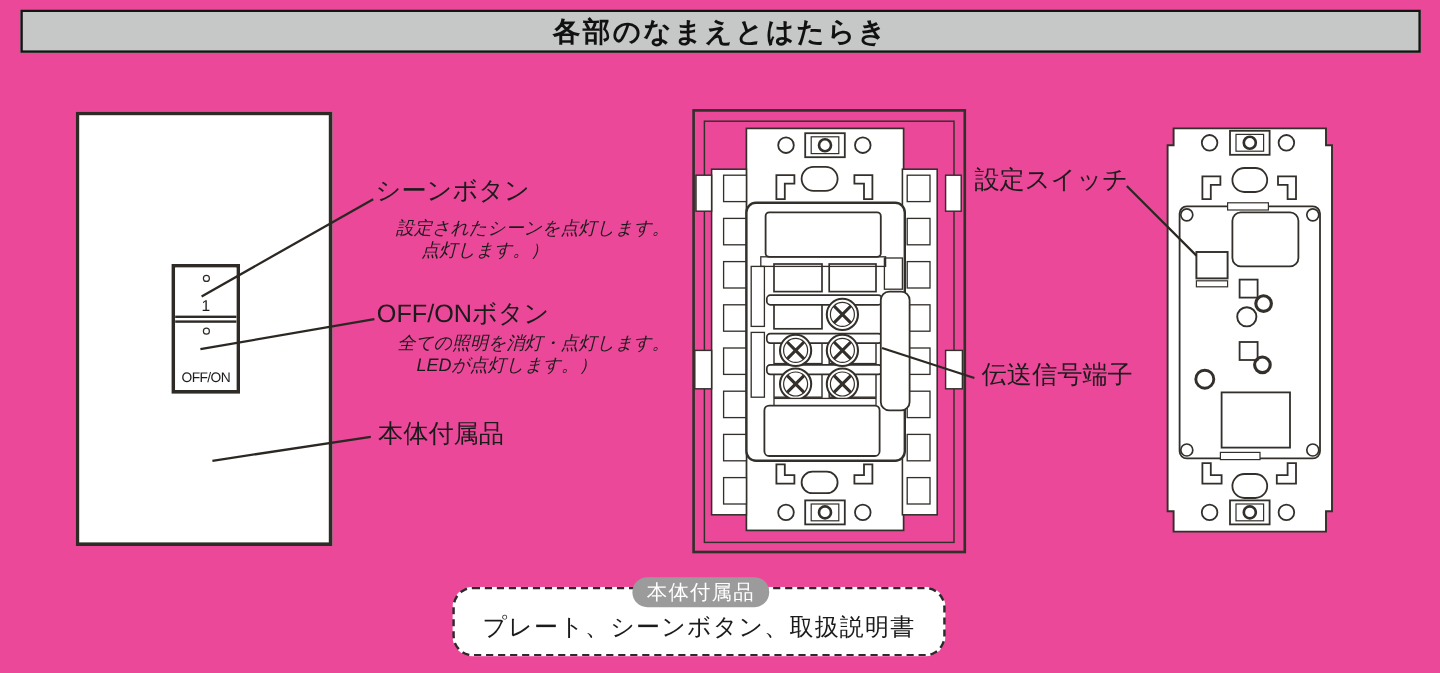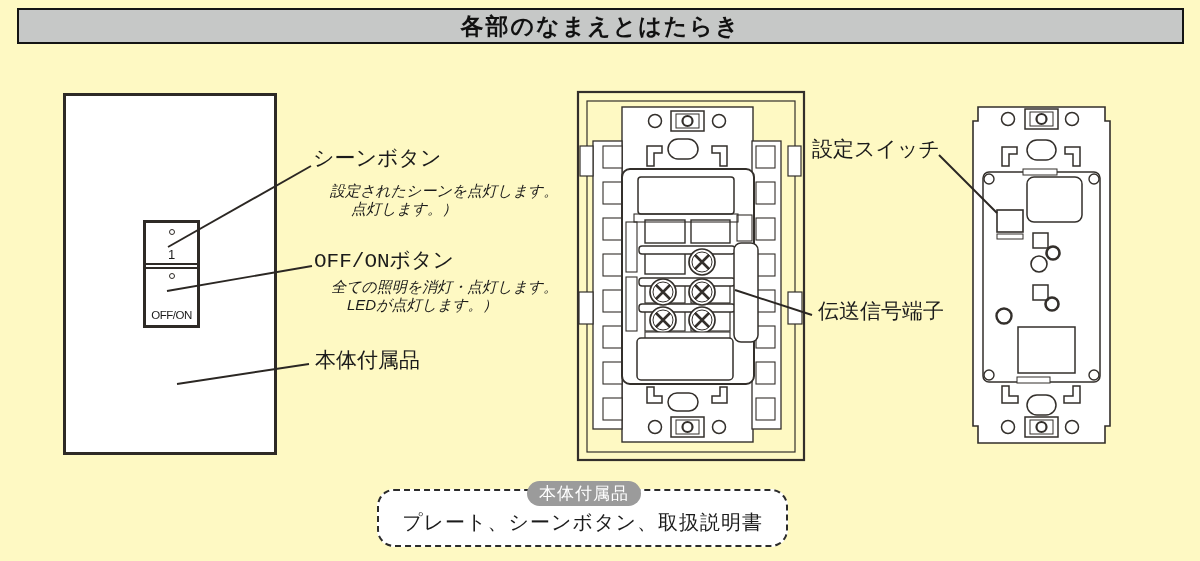--- a/index.html
+++ b/index.html
@@ -1,21 +1,21 @@
 <!DOCTYPE html>
 <html><head>
 <meta charset="utf-8">
 <style>
   * { margin:0; padding:0; box-sizing:border-box; }
   html,body { background:#ffffff; }
   body {
     width:1200px; height:561px; position:relative; overflow:hidden;
     font-family:"Liberation Sans","DejaVu Sans",sans-serif; color:#1c1c1c;
   }
-  .page { position:absolute; left:0; top:0; width:1200px; height:561px; background:#fef9c3; }
+  .page { position:absolute; left:0; top:0; width:1200px; height:561px; background:#ec4899; }
 
   
   .header {
     position:absolute; left:17px; top:8px; width:1167px; height:36px;
     background:#c6c8c7; border:2px solid #141414;
     display:flex; align-items:center; justify-content:center;
   }
   .header-title { font-size:23px; font-weight:bold; letter-spacing:2px; color:#111; }
 
   
@@ -30,21 +30,21 @@
   }
   .cell { display:flex; flex-direction:column; align-items:center; justify-content:space-between; background:#fff; }
   .cell-top    { height:53px; border-bottom:2px solid #2e2a26; padding:6px 0 2px; }
   .cell-sep    { height:3px; background:#fff; }
   .cell-bottom { flex:1; border-top:2px solid #2e2a26; padding:4px 0 3px;gap:30px; }
   .led { width:6px; height:6px; border:1.6px solid #2e2a26; border-radius:50%; background:#fff; }
   .cell-label { font-size:13px; line-height:13px; color:#1c1c1c; }
   .cell-label.offon { font-size:11.5px; letter-spacing:-0.5px; }
 
   
-  .ann-title { position:absolute; font-size:21px; line-height:22px; white-space:nowrap; color:#1b1b1b;font-family:Liberation Mono, monospace; }
+  .ann-title { position:absolute; font-size:21px; line-height:22px; white-space:nowrap; color:#1b1b1b; }
   .ann-desc  { position:absolute; font-size:15px; line-height:18px; white-space:nowrap; color:#1b1b1b; }
   .ann-desc div { height:18px;font-style:italic; }
 
   
   .acc-box {
     position:absolute; left:377px; top:489px; width:411px; height:58px;
     border:2px dashed #2b2b2b; border-radius:17px; background:#fff;
   }
   .acc-badge {
     position:absolute; left:527px; top:481px; width:114px; height:25px;

